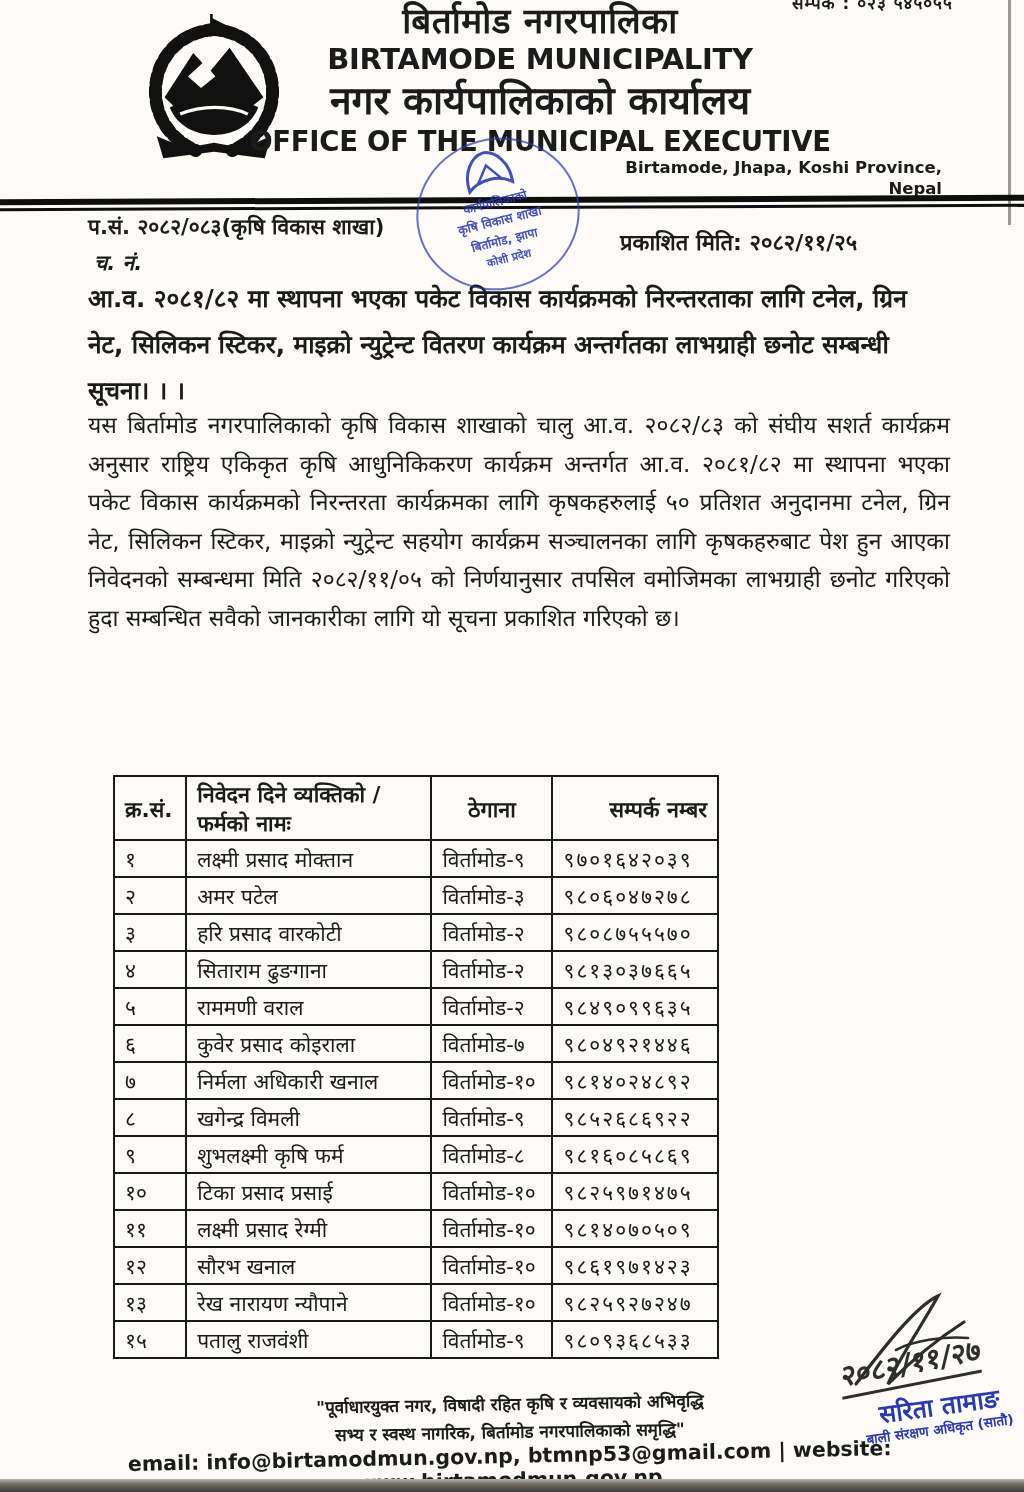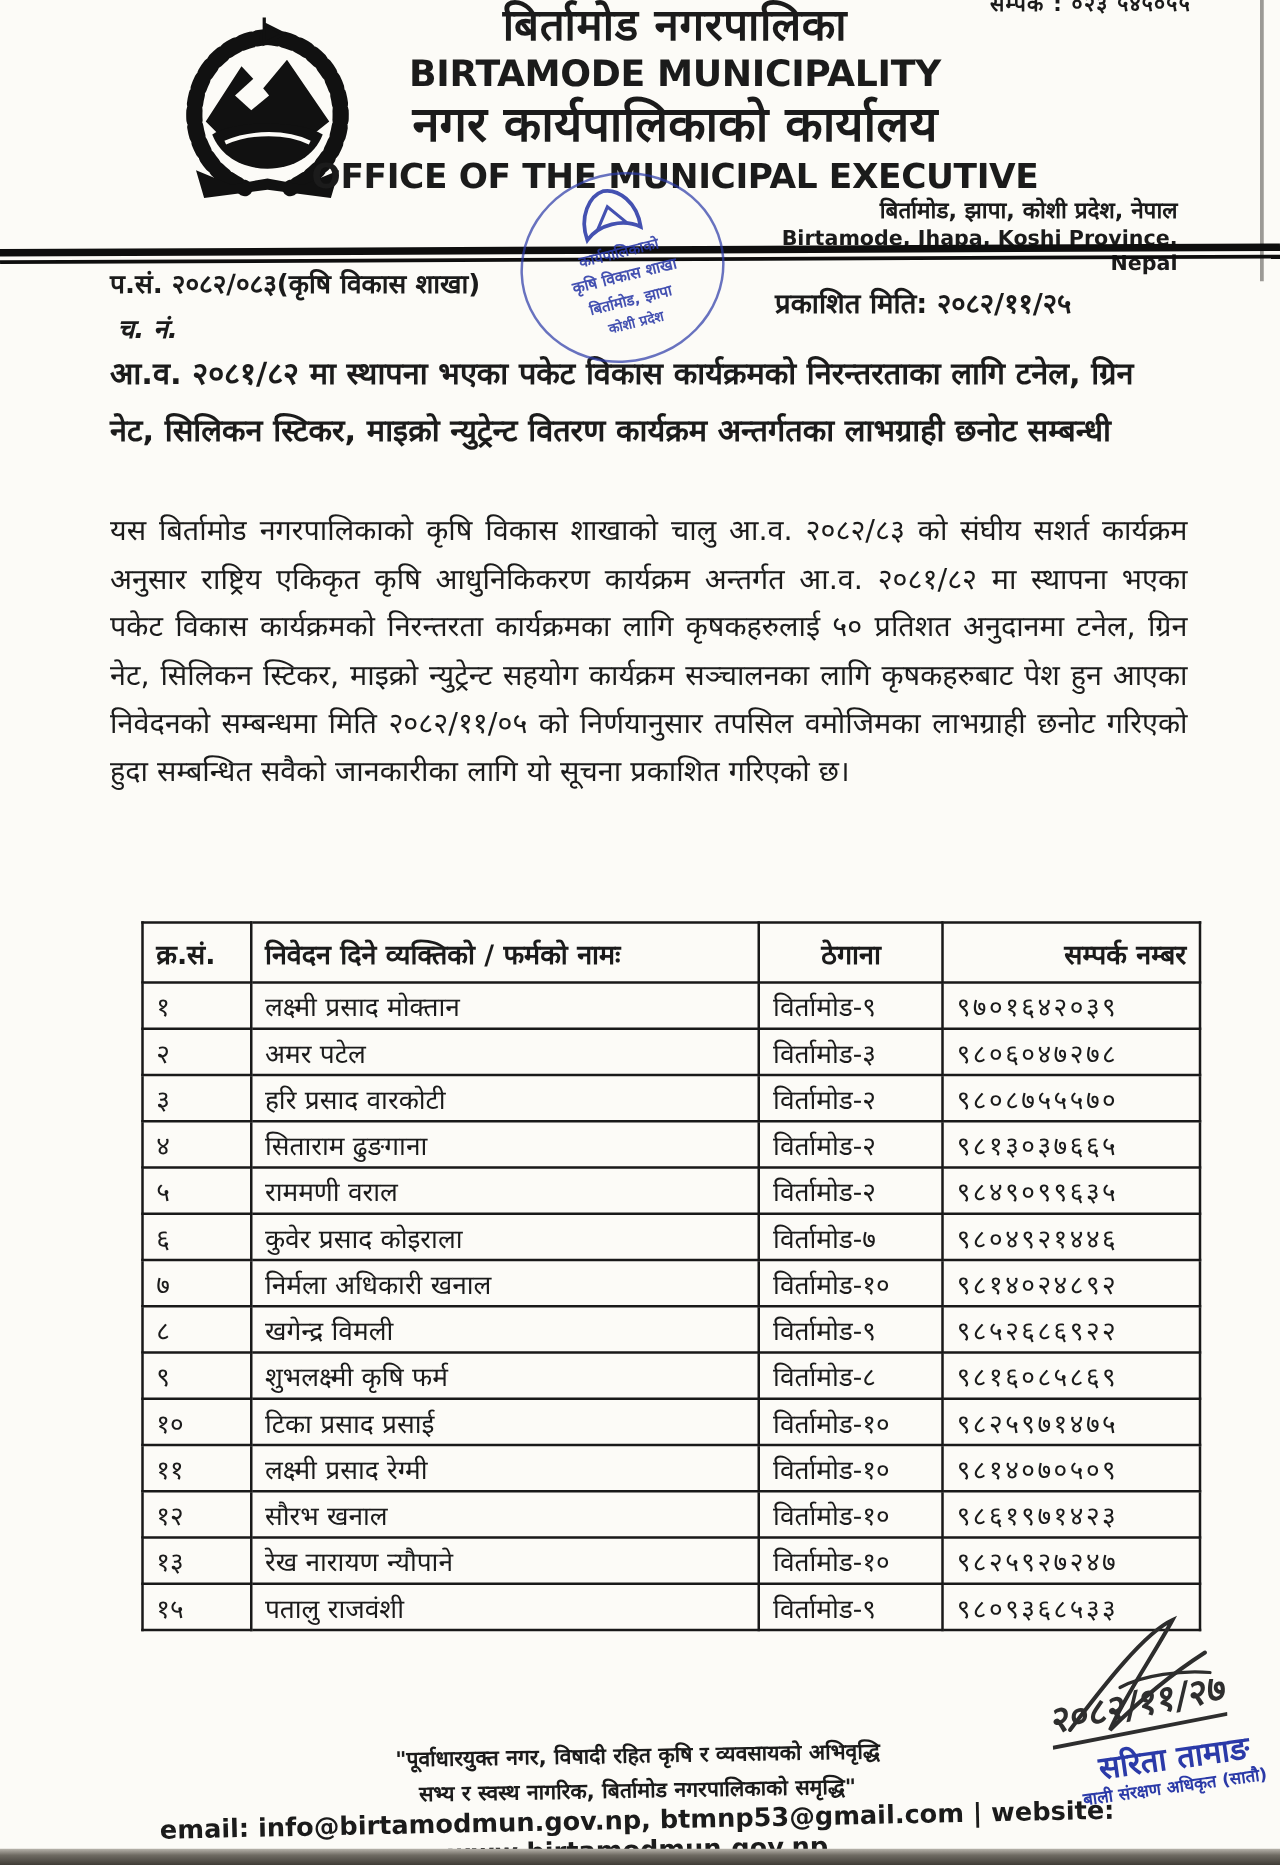--- a/index.html
+++ b/index.html
@@ -27,21 +27,21 @@
   .stamp-round .stxt{position:absolute;left:0;right:0;text-align:center;color:#2b3aa8;font-weight:bold;line-height:1.1;}
   .stamp-blob{position:absolute;left:52px;top:8px;width:60px;height:48px;}
   
   .ref-no{position:absolute;left:88px;top:212px;font-size:21px;font-weight:600;}
   .ch-no{position:absolute;left:94px;top:248px;font-size:21px;font-weight:600;font-style:italic;}
   .pub-date{position:absolute;left:620px;top:226px;width:330px;font-size:22px;font-weight:600;}
   
   .title{position:absolute;left:88px;top:276px;width:856px;text-align:left;font-size:24.5px;font-weight:bold;line-height:46px;}
   .body-par{position:absolute;left:88px;top:406px;width:862px;font-size:23px;line-height:38.5px;text-align:justify;font-weight:500;}
   
-  table.list{position:absolute;left:113px;top:737px;border-collapse:collapse;width:848px;z-index:1;}
+  table.list{position:absolute;left:113px;top:775px;border-collapse:collapse;width:606px;z-index:1;}
   table.list th,table.list td{border:2px solid #191919;padding:2px 10px;font-size:21px;vertical-align:middle;}
   table.list th{height:48px;font-weight:bold;font-size:21.5px;}
   table.list td{height:37px;}
   th.h-sn,td.c-sn{width:74px;text-align:left;padding-left:14px;}
   th.h-name,td.c-name{width:346px;text-align:left;}
   th.h-addr{width:125px;text-align:center;}
   td.c-addr{width:125px;text-align:left;}
   th.h-phone{width:175px;text-align:right;}
   td.c-phone{width:175px;letter-spacing:2px;font-size:21.5px;margin-left:12px;}
   
@@ -79,21 +79,20 @@
   </div>
 
   <div class="hdr-center">
     <div class="t-np">बिर्तामोड नगरपालिका</div>
     <div class="t-en">BIRTAMODE MUNICIPALITY</div>
     <div class="t-np2">नगर कार्यपालिकाको कार्यालय</div>
     <div class="t-en2">OFFICE OF THE MUNICIPAL EXECUTIVE</div>
   </div>
 
   <div class="addr">
-    <div class="addr-np">बिर्तामोड, झापा, कोशी प्रदेश, नेपाल</div>
     <div class="addr-en">Birtamode, Jhapa, Koshi Province, Nepal</div>
   </div>
 
   <div class="rule">
     <div class="r1"></div>
       <div class="r2"></div>
   </div>
 
   <div class="stamp-round">
     <div class="ring"></div>
@@ -107,20 +106,21 @@
     <div class="stxt" style="top:116px;font-size:11px;">कोशी प्रदेश</div>
   </div>
 
   <div class="ref-no">प.सं. २०८२/०८३(कृषि विकास शाखा)</div>
   <div class="ch-no">च. नं.</div>
   <div class="pub-date">प्रकाशित मिति: २०८२/११/२५</div>
 
   <div class="title">
     <div>आ.व. २०८१/८२ मा स्थापना भएका पकेट विकास कार्यक्रमको निरन्तरताका लागि टनेल, ग्रिन</div>
     <div>नेट, सिलिकन स्टिकर, माइक्रो न्युट्रेन्ट वितरण कार्यक्रम अन्तर्गतका लाभग्राही छनोट सम्बन्धी</div>
+    <div>सूचना। । ।</div>
   </div>
 
   <div class="body-par">यस बिर्तामोड नगरपालिकाको कृषि विकास शाखाको चालु आ.व. २०८२/८३ को संघीय सशर्त कार्यक्रम अनुसार राष्ट्रिय एकिकृत कृषि आधुनिकिकरण कार्यक्रम अन्तर्गत आ.व. २०८१/८२ मा स्थापना भएका पकेट विकास कार्यक्रमको निरन्तरता कार्यक्रमका लागि कृषकहरुलाई ५० प्रतिशत अनुदानमा टनेल, ग्रिन नेट, सिलिकन स्टिकर, माइक्रो न्युट्रेन्ट सहयोग कार्यक्रम सञ्चालनका लागि कृषकहरुबाट पेश हुन आएका निवेदनको सम्बन्धमा मिति २०८२/११/०५ को निर्णयानुसार तपसिल वमोजिमका लाभग्राही छनोट गरिएको हुदा सम्बन्धित सवैको जानकारीका लागि यो सूचना प्रकाशित गरिएको छ।</div>
 
   <table class="list">
     <thead>
       <tr>
         <th class="h-sn">क्र.सं.</th>
         <th class="h-name">निवेदन दिने व्यक्तिको / फर्मको नामः</th>
         <th class="h-addr">ठेगाना</th>

